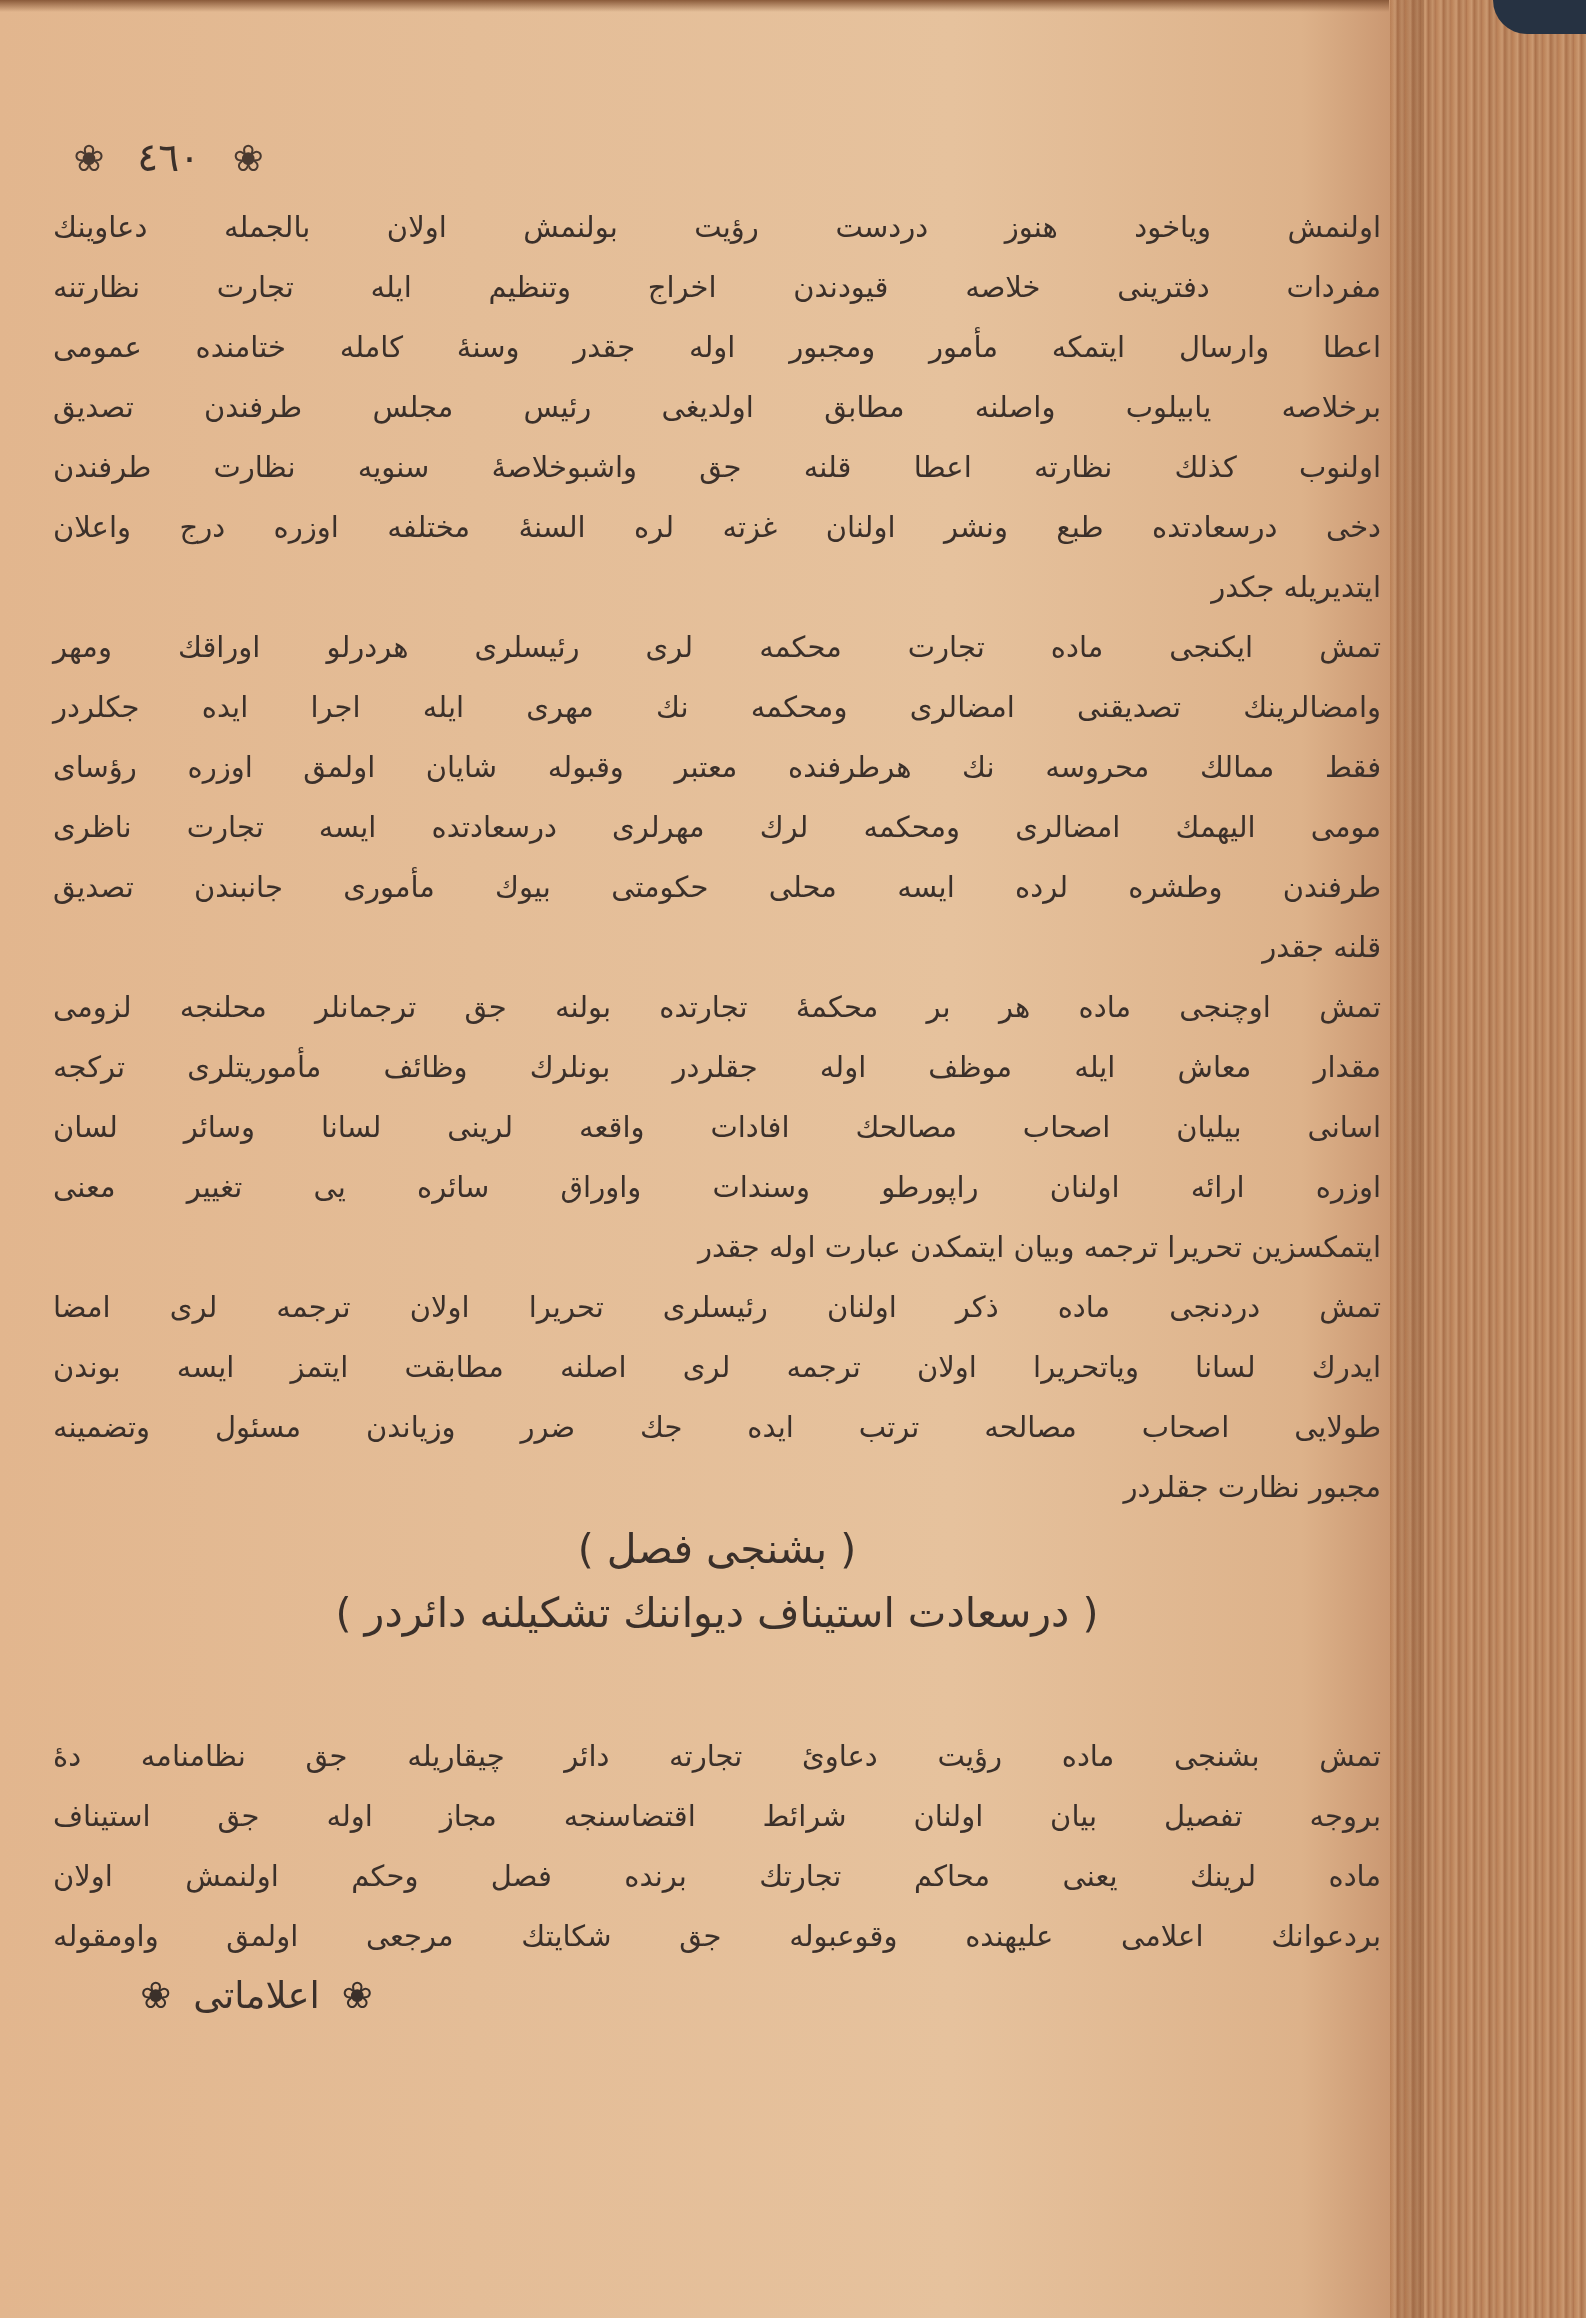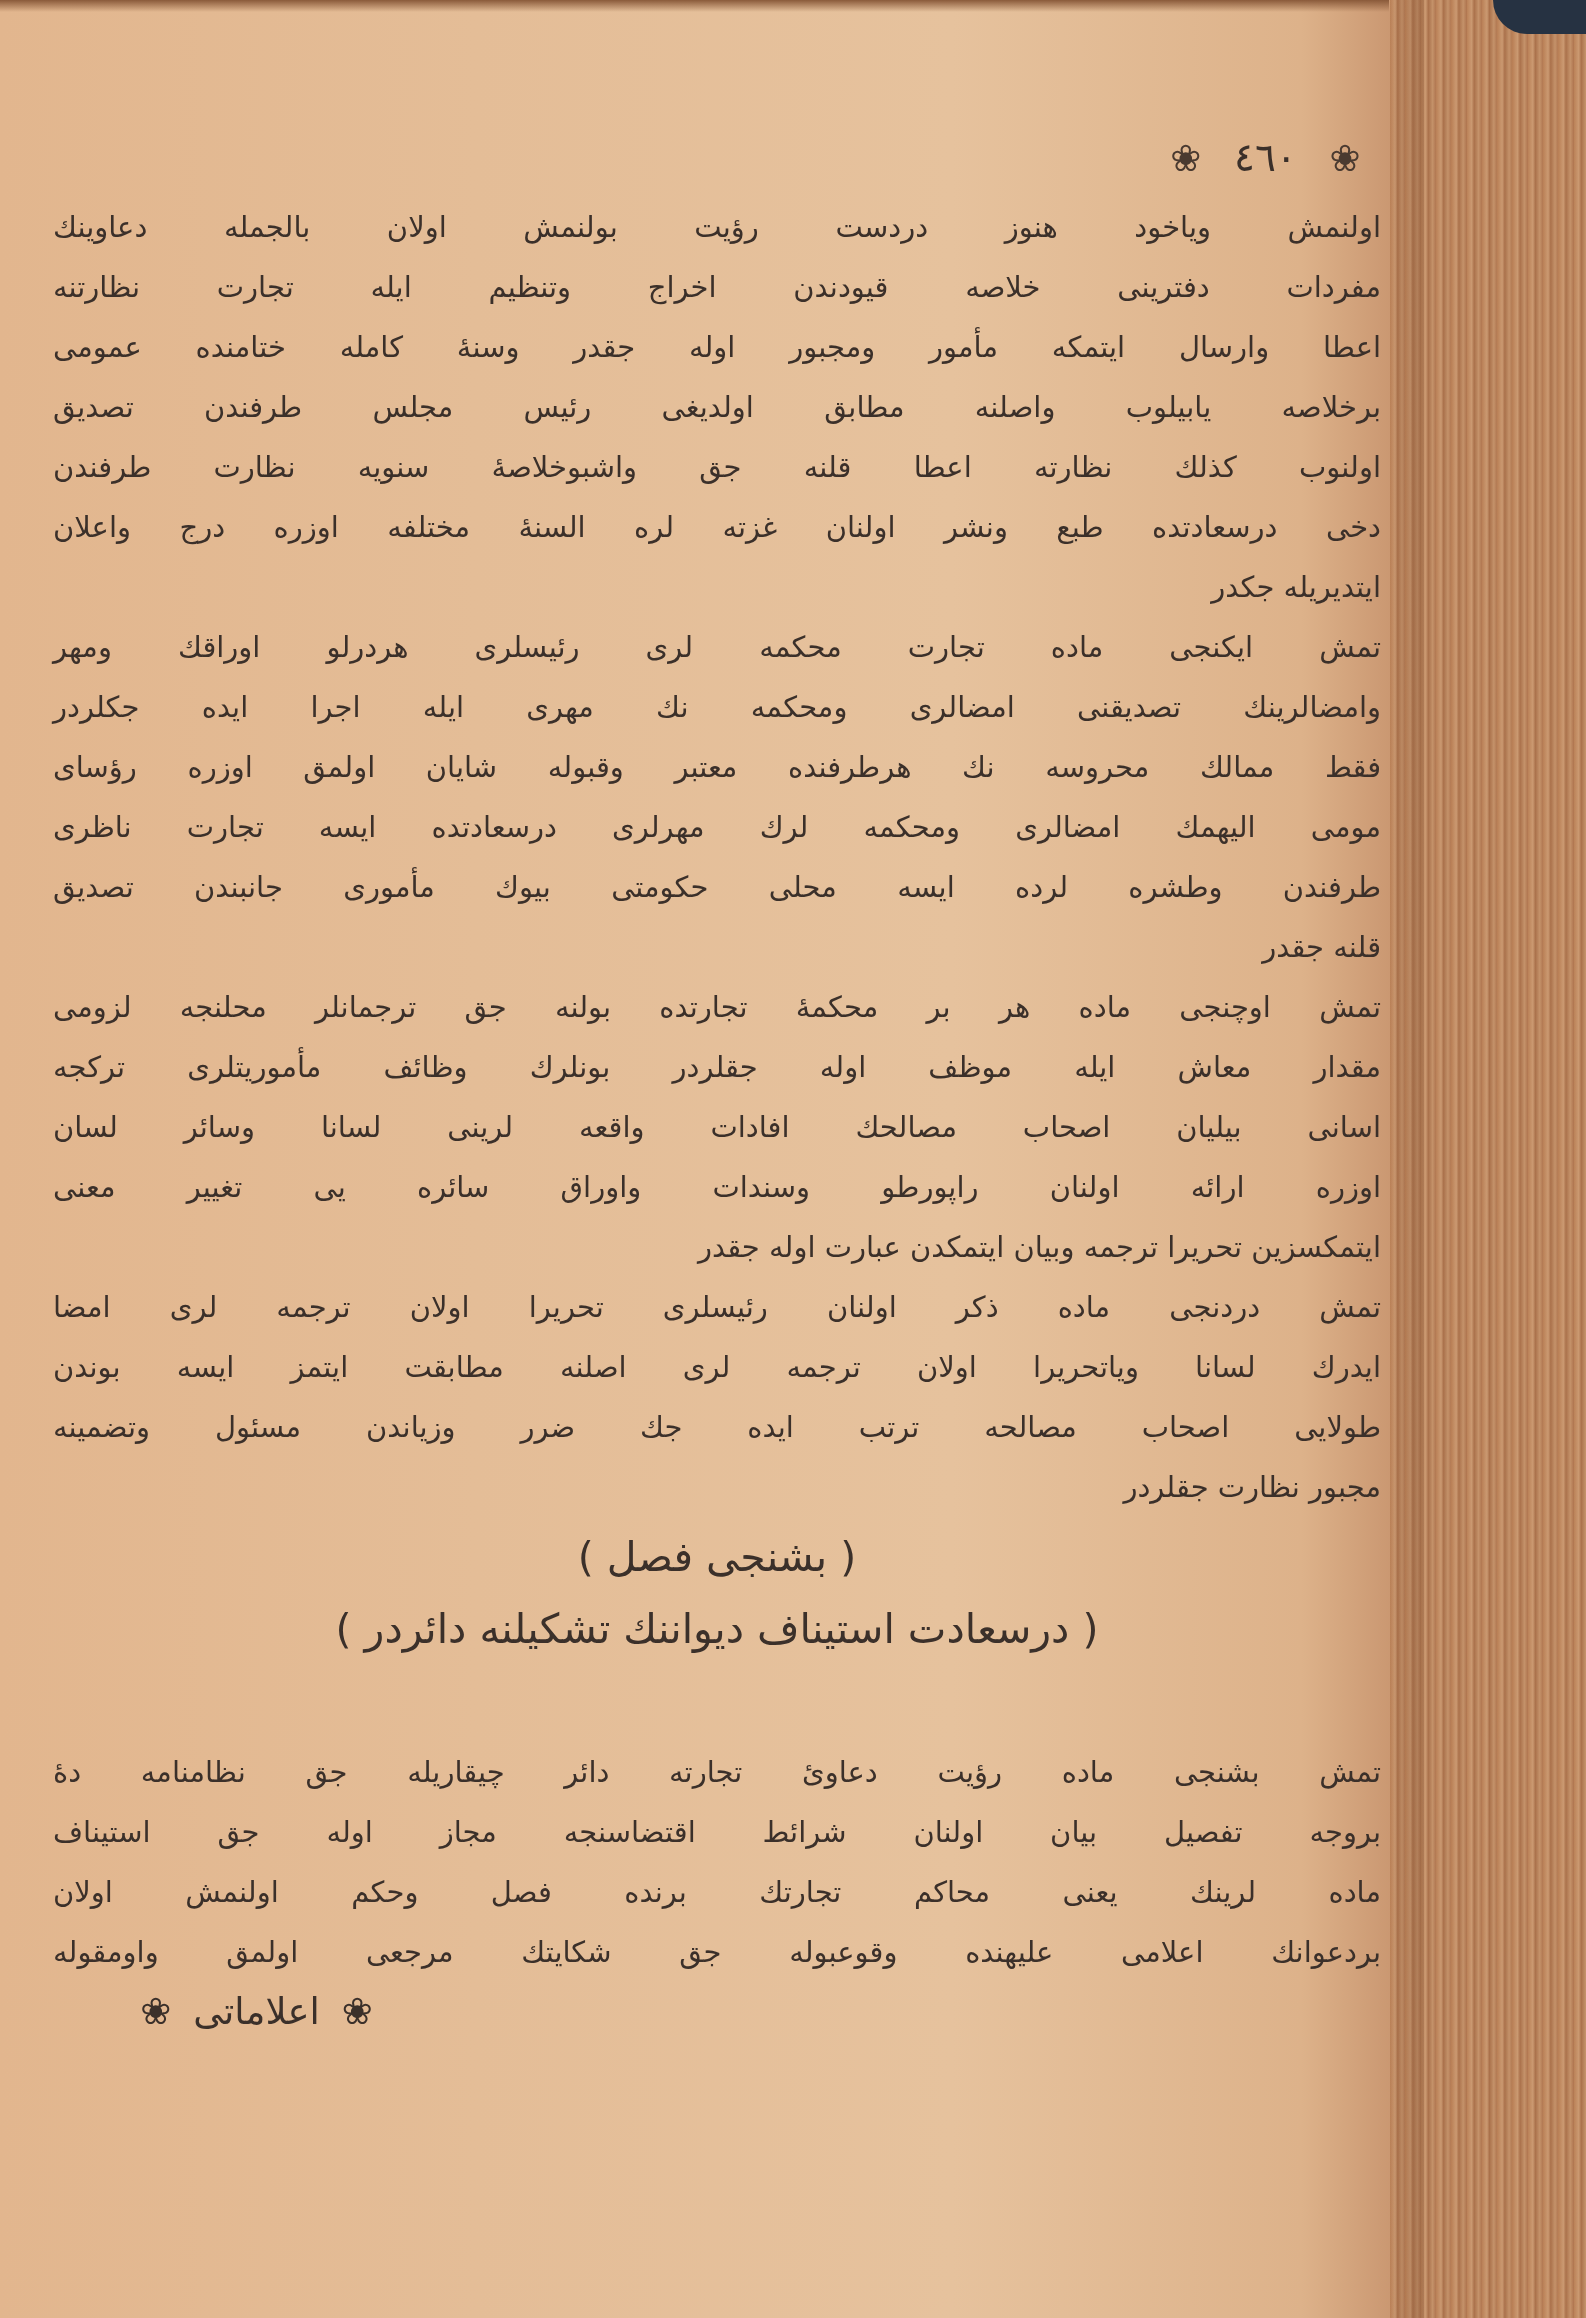--- a/index.html
+++ b/index.html
@@ -54,21 +54,21 @@
     .text-block {
       position: absolute;
       left: 53px;
       top: 128px;
       width: 1328px;
       direction: rtl;
       font-family: "DejaVu Sans", sans-serif;
       color: #3b302a;
     }
     .header {
-      text-align: right;
+      text-align: left;
       font-size: 39px;
       height: 60px;
       line-height: 60px;
       margin-bottom: 8.5px;
       direction: ltr;
     }
     .header .orn {
       display: inline-block;
       font-size: 37px;
       color: #4a3a30;
@@ -81,21 +81,20 @@
       text-align: justify;
       text-align-last: justify;
     }
     .line.short {
       text-align-last: right;
     }
     .heading {
       font-size: 41px;
       line-height: 64px;
       text-align-last: center;
-      margin-top: 8px;
     }
     .spacer { height: 81px; }
     .catch {
       font-size: 37px;
       line-height: 60px;
       text-align: left;
       direction: ltr;
       padding-left: 77px;
     }
     .catch .orn { margin: 0 10.2px; }

